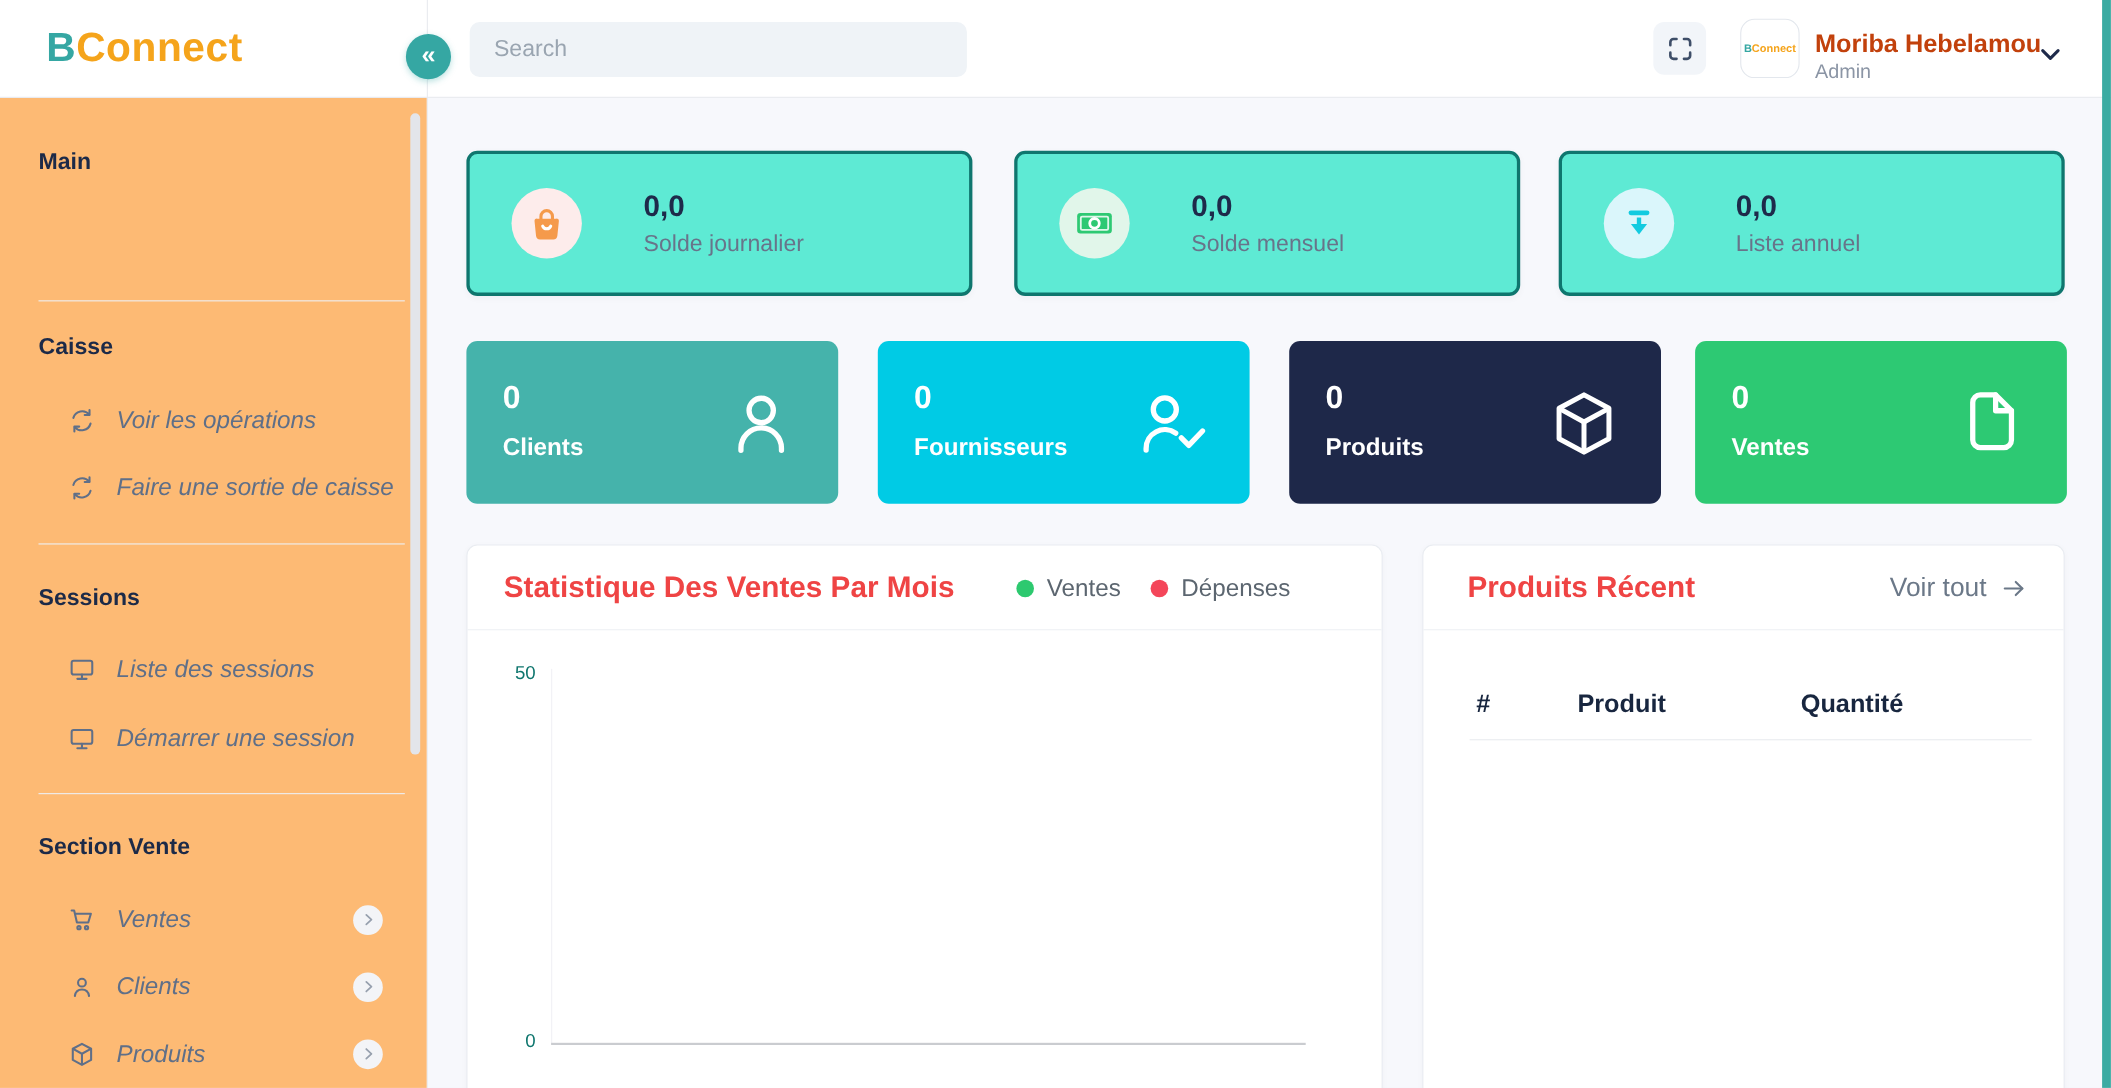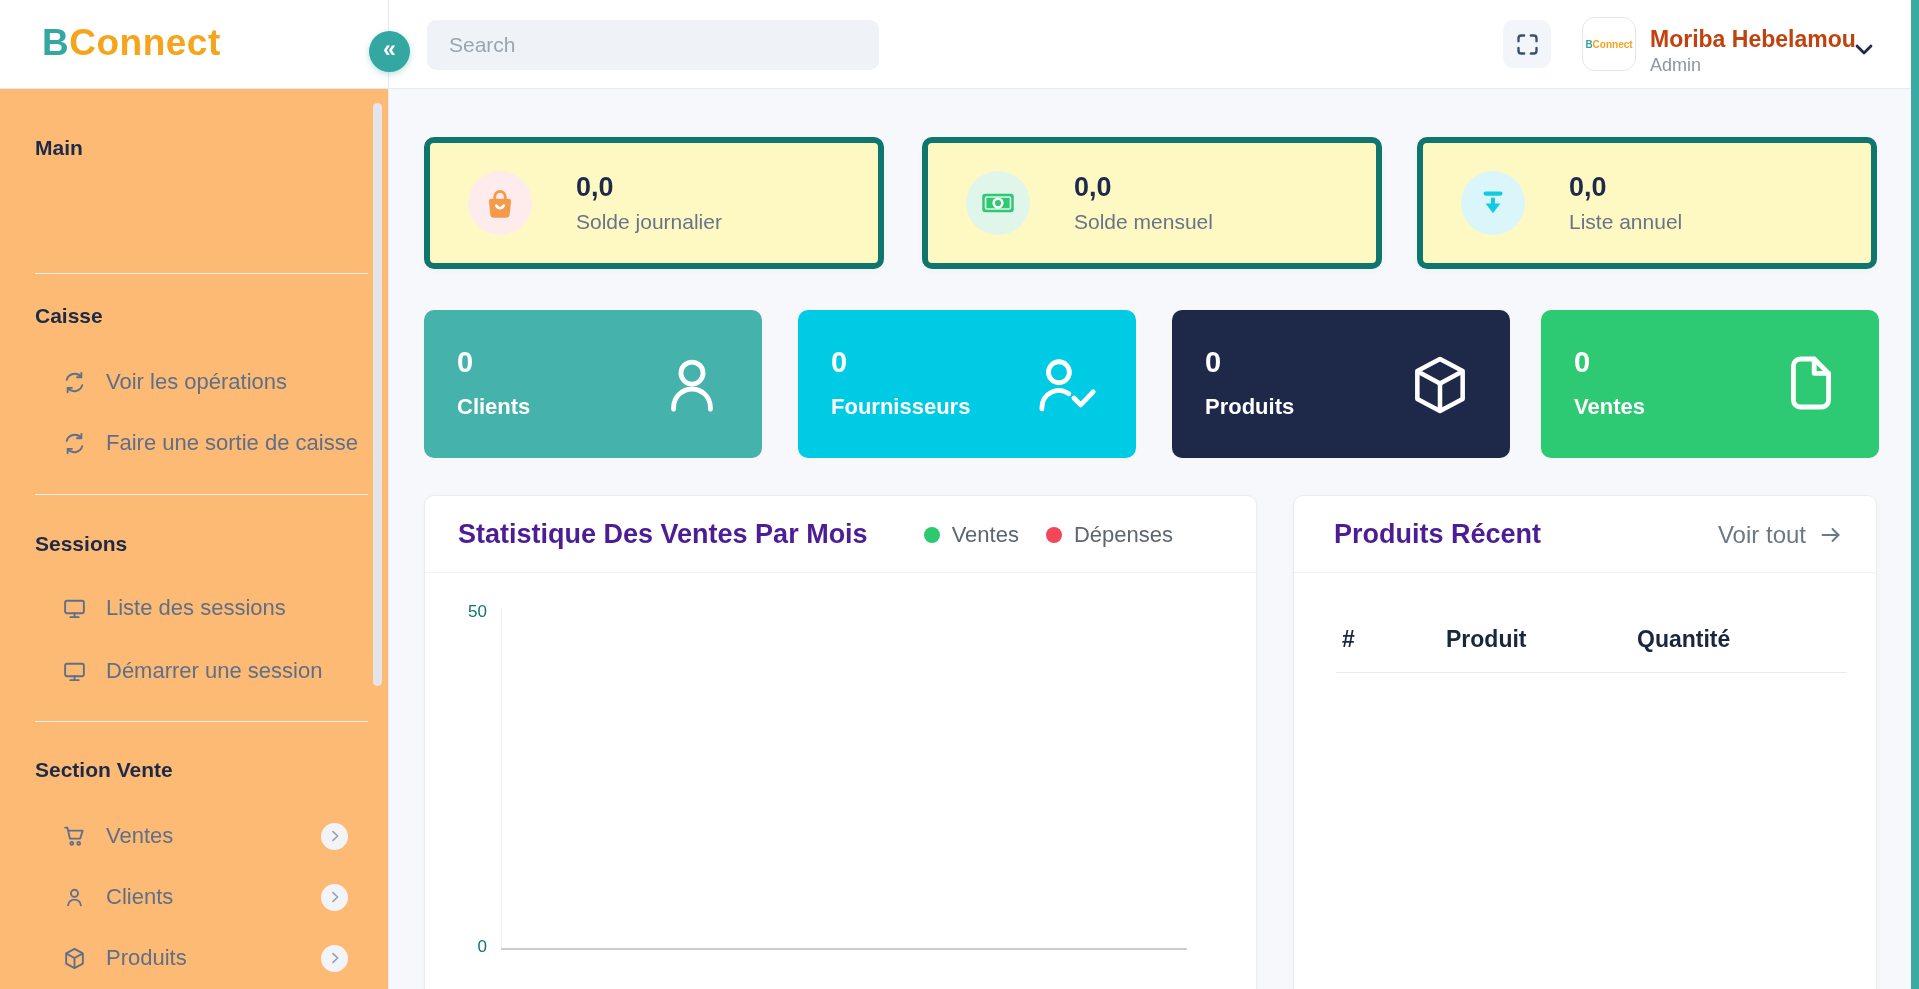--- a/index.html
+++ b/index.html
@@ -36,49 +36,49 @@
 
   .user-name { position:absolute; left:1650px; top:26px; font-size:23px; font-weight:700; color:#c2410c; white-space:nowrap; }
   .user-role { position:absolute; left:1650px; top:55px; font-size:18px; color:#8b95a5; }
   .user-chevron { position:absolute; left:1850px; top:35px; }
 
   
   .sidebar { position:absolute; left:0; top:89px; width:388px; height:900px; background:#fdba74; }
   .side-title { position:absolute; left:35px; font-size:21px; font-weight:600; color:#1c2a48; }
   .side-active { position:absolute; left:35px; width:320px; height:62px; background:#fdf3ea; border-radius:9px;
     display:flex; align-items:center; padding-left:33px; gap:21px; }
-  .side-item { position:absolute; left:62px; width:286px; height:50px; display:flex; align-items:center; gap:19px; }
+  .side-item { position:absolute; left:62px; width:286px; height:50px; display:flex; align-items:center; gap:19px;font-style:italic; }
   .s-icon { display:flex; align-items:center; color:#5f6f88; }
   .s-label { font-size:22px; color:#5f6f88; font-weight:500; white-space:nowrap; }
   .s-label.active { color:#2ea8a5; font-weight:600; }
   .side-divider { position:absolute; left:35px; width:333px; height:1px; background:#eef0f3; }
   .chev-wrap { margin-left:auto; width:27px; height:27px; border-radius:50%; background:#f3f4f7;
     display:flex; align-items:center; justify-content:center; }
   .side-scroll { position:absolute; left:373px; top:14px; width:9px; height:583px; background:#e3e5ea; border-radius:5px; }
 
   
   .main { position:absolute; left:389px; top:89px; width:1530px; height:900px; background:#f7f8fc; overflow:hidden; }
 
-  .stat-card { position:absolute; top:48px; width:460px; height:132px; background:#fef9c3; border:6px solid #0f766e;
-    border-radius:10px; box-shadow:0 2px 6px rgba(30,42,74,.03); display:flex; align-items:center; padding-left:38px; gap:44px; }
+  .stat-card { position:absolute; top:48px; width:460px; height:132px; background:#5eead4; border:3px solid #0f766e;
+    border-radius:10px; box-shadow:0 2px 6px rgba(30,42,74,.03); display:flex; align-items:center; padding-left:38px; gap:56px; }
   .stat-circle { width:64px; height:64px; border-radius:50%; display:flex; align-items:center; justify-content:center; flex:none; }
   .stat-text { display:flex; flex-direction:column; gap:7px; }
   .stat-value { font-size:27px; font-weight:700; color:#1e2a4a; }
   .stat-label { font-size:21px; color:#68748a; }
 
   .count-card { position:absolute; top:221px; width:338px; height:148px; border-radius:10px; color:#fff; }
   .count-value { position:absolute; left:33px; top:36px; font-size:29px; font-weight:700; }
   .count-label { position:absolute; left:33px; top:84px; font-size:22px; font-weight:600; }
   .count-icon { position:absolute; right:36px; top:41px; }
 
   .panel { position:absolute; top:406px; background:#fff; border:1px solid #e9ecf1; border-radius:10px 10px 0 0;
     box-shadow:0 2px 6px rgba(30,42,74,.03); }
   .panel-header { position:absolute; left:0; top:0; right:0; height:77px; border-bottom:1px solid #eef0f4;
     display:flex; align-items:center; }
-  .panel-title { font-size:27px; font-weight:700; color:#4c1d95; white-space:nowrap; }
+  .panel-title { font-size:27px; font-weight:700; color:#ef4444; white-space:nowrap; }
 
   .legend { position:absolute; right:83px; top:0; height:77px; display:flex; align-items:center; gap:27px; }
   .legend-item { display:flex; align-items:center; gap:12px; }
   .legend-dot { width:16px; height:16px; border-radius:50%; }
   .legend-label { font-size:22px; color:#5c6670; }
 
   .ytick { position:absolute; width:34px; text-align:right; font-size:17px; color:#0f766e; }
   .grid-v { position:absolute; left:76px; top:112px; width:1px; height:341px; background:#f1f1f5; }
   .axis-x { position:absolute; left:76px; top:452px; width:686px; height:2px; background:#caccd0; }
 
@@ -362,21 +362,21 @@
           <span class="view-all-label" data-interactable="false">Voir tout</span>
           <span data-interactable="false">
             <svg width="24" height="24" viewBox="0 0 24 24" fill="none" stroke="#6b7888" stroke-width="1.9" stroke-linecap="round" stroke-linejoin="round">
               <line x1="3.5" y1="12" x2="19.5" y2="12"></line>
                 <polyline points="13.5 6 19.5 12 13.5 18"></polyline>
             </svg>
           </span>
         </div>
       </div>
       <div class="thead-cell" style="left:48px" data-interactable="false">#</div>
-      <div class="thead-cell" style="left:152px" data-interactable="false">Produit</div>
+      <div class="thead-cell" style="left:140px" data-interactable="false">Produit</div>
       <div class="thead-cell" style="left:343px" data-interactable="false">Quantité</div>
       <div class="thead-line" data-interactable="false"></div>
     </div>
 
   </div>
 
   <div class="page-scrollbar" data-interactable="true"></div>
 
 </div>
 

